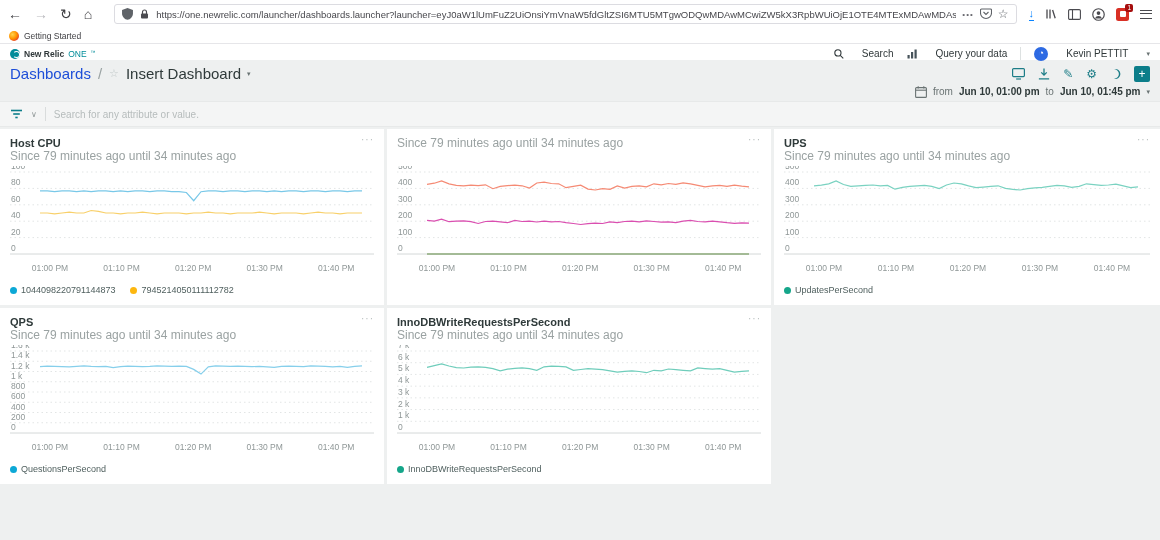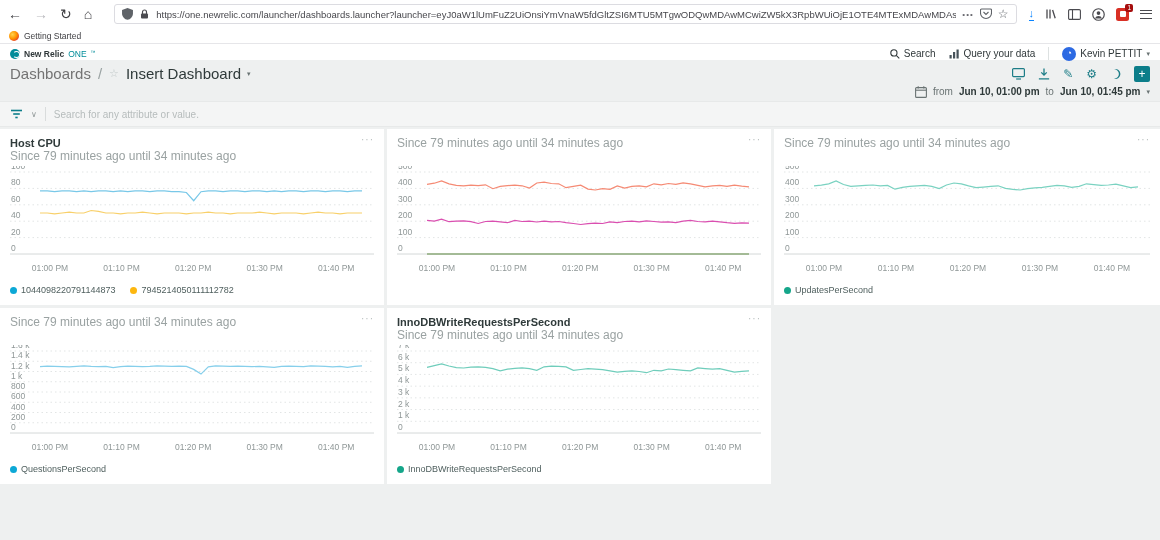--- a/index.html
+++ b/index.html
@@ -30,28 +30,28 @@
   .nr{background:#fff;padding:0 10px}
   .nr-row1{height:16px;display:flex;align-items:center;padding-top:3px}
   .brand{display:flex;align-items:flex-start;gap:4px}
   .nr-dot{width:10px;height:10px;border-radius:50%;background:#008c99;position:relative}
   .nr-dot::after{content:"";position:absolute;left:2.5px;top:2.5px;width:5px;height:5px;border-radius:50%;
                  border:1.3px solid #fff;border-left-color:transparent}
   .brand-name{font-size:8.5px;font-weight:700;color:#30383a}
   .brand-one{font-size:8.5px;font-weight:400;color:#008c99}
   .brand-tm{font-size:5px;color:#008c99;vertical-align:super}
   .nr-right{margin-left:auto;display:flex;align-items:center;gap:13px;font-size:10px;color:#30383a}
-  .nr-link{display:flex;align-items:center;gap:4px;cursor:default}
+  .nr-link{display:flex;align-items:center;gap:18px;cursor:default}
   .v-div{width:1px;height:13px;background:#dde1e1}
   .avatar{width:14px;height:14px;border-radius:50%;background:#2d6ae3;color:#fff;font-size:9px;
           display:flex;align-items:center;justify-content:center;line-height:1}
   .caret{font-size:7px;color:#6a7373}
 
   .title-row{height:25px;display:flex;align-items:center;padding:2px 10px 0}
-  .bc-name{font-size:15px;color:#737373}
+  .bc-name{font-size:15px;color:#1d4ed8}
   .bc-sep{font-size:15px;color:#9aa2a2;margin:0 7px 0 7px}
   .bc-star{font-size:11px;color:#c4cbcb;margin-right:7px}
   .page-title{font-size:15px;color:#2f3a3a}
   .tr-icons{margin-left:auto;display:flex;align-items:center;gap:13px}
   .tr-glyph{font-size:12px;color:#1d7d87;line-height:1}
   .plus-btn{width:16px;height:16px;background:#0c7e8a;border-radius:2px;color:#fff;font-size:12px;
             display:flex;align-items:center;justify-content:center;line-height:1}
   .date-row{height:15px;display:flex;align-items:center;justify-content:flex-end;gap:6px;padding:0 10px 2px;
             font-size:10px;color:#6a7373}
   .date-row b{color:#2f3a3a;font-weight:700}
@@ -278,20 +278,21 @@
           <text x="40" y="105" fill="#8f9797" font-size="8.5" text-anchor="middle">01:00 PM</text>
           <text x="111.55555555555556" y="105" fill="#8f9797" font-size="8.5" text-anchor="middle">01:10 PM</text>
           <text x="183.11111111111111" y="105" fill="#8f9797" font-size="8.5" text-anchor="middle">01:20 PM</text>
           <text x="254.66666666666666" y="105" fill="#8f9797" font-size="8.5" text-anchor="middle">01:30 PM</text>
           <text x="326.22222222222223" y="105" fill="#8f9797" font-size="8.5" text-anchor="middle">01:40 PM</text>
         </svg></div>
   </div>
 
   <div class="card">
     <div class="card-head">
+      <div class="c-title">UPS</div>
       <div class="c-sub">Since 79 minutes ago until 34 minutes ago</div>
     </div>
     <div class="c-menu">···</div>
     <div class="plot"><svg width="366" height="118">
           <line x1="0" x2="366" y1="88" y2="88" stroke="#d4d8d8"></line>
           <text x="1" y="85" fill="#8f9797" font-size="8.5">0</text>
           <line x1="0" x2="366" y1="71.6" y2="71.6" stroke="#e2e5e5" stroke-dasharray="1.5 3"></line>
           <text x="1" y="68.6" fill="#8f9797" font-size="8.5">100</text>
           <line x1="0" x2="366" y1="55.199999999999996" y2="55.199999999999996" stroke="#e2e5e5" stroke-dasharray="1.5 3"></line>
           <text x="1" y="52.199999999999996" fill="#8f9797" font-size="8.5">200</text>
@@ -311,20 +312,21 @@
     <div class="legend">
         <span class="l-item">
           <span class="l-dot" style="background: rgb(21, 166, 138);"></span>
           <span class="l-label">UpdatesPerSecond</span>
         </span>
       </div>
   </div>
 
   <div class="card">
     <div class="card-head">
+      <div class="c-title">QPS</div>
       <div class="c-sub">Since 79 minutes ago until 34 minutes ago</div>
     </div>
     <div class="c-menu">···</div>
     <div class="plot"><svg width="364" height="118">
           <line x1="0" x2="364" y1="88" y2="88" stroke="#d4d8d8"></line>
           <text x="1" y="85" fill="#8f9797" font-size="8.5">0</text>
           <line x1="0" x2="364" y1="77.75" y2="77.75" stroke="#e2e5e5" stroke-dasharray="1.5 3"></line>
           <text x="1" y="74.75" fill="#8f9797" font-size="8.5">200</text>
           <line x1="0" x2="364" y1="67.5" y2="67.5" stroke="#e2e5e5" stroke-dasharray="1.5 3"></line>
           <text x="1" y="64.5" fill="#8f9797" font-size="8.5">400</text>

